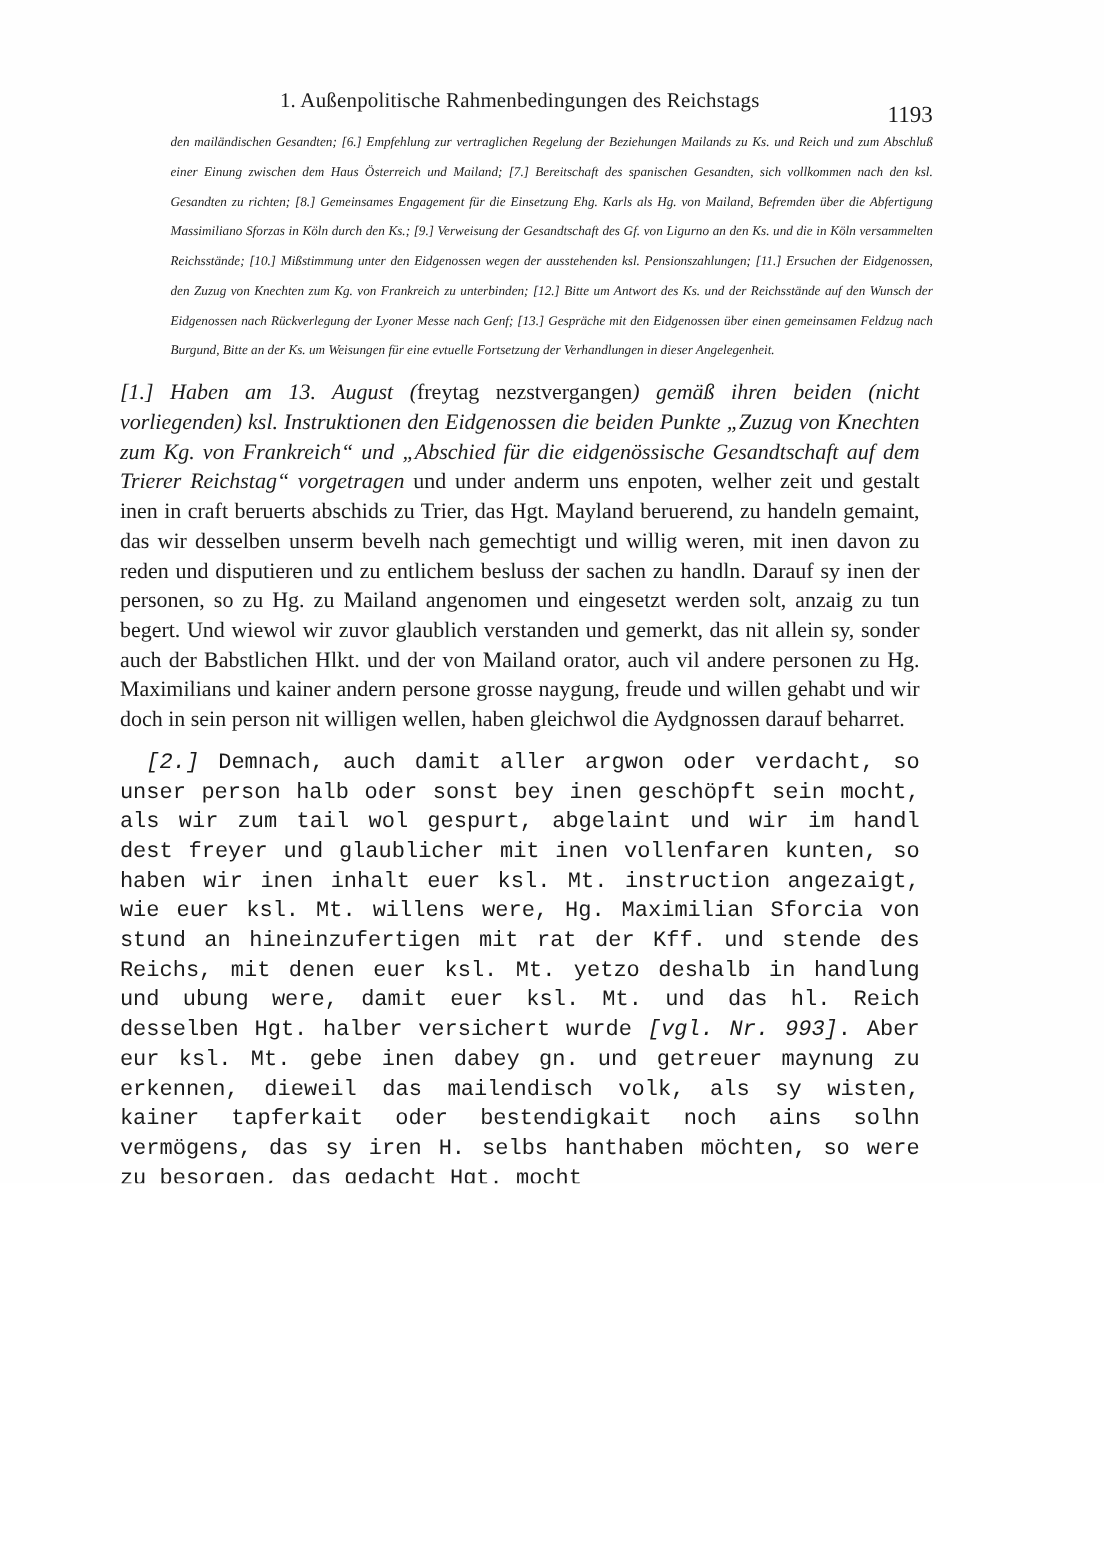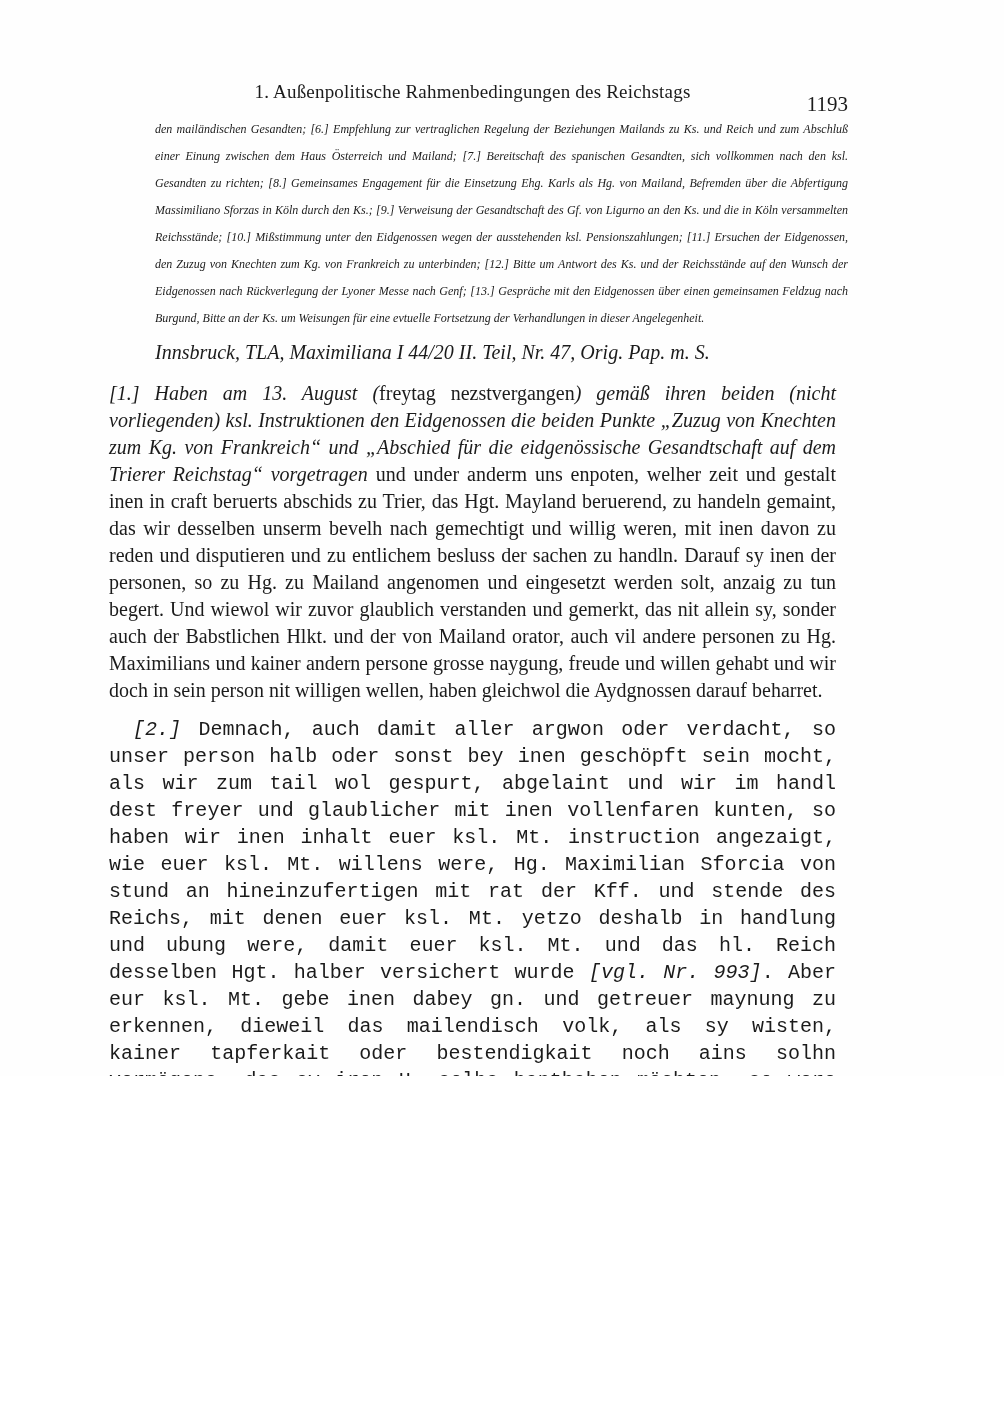--- a/index.html
+++ b/index.html
@@ -72,20 +72,19 @@
 <div class="page">
 
   <div class="header">
     <span class="running-title">1. Außenpolitische Rahmenbedingungen des Reichstags</span>
     <span class="page-number">1193</span>
   </div>
 
   <div class="summary">den mailändischen Gesandten; [6.] Empfehlung zur vertraglichen Regelung der Beziehungen Mailands zu Ks. und Reich und zum Abschluß einer Einung zwischen dem Haus Österreich und Mailand; [7.] Bereitschaft des spanischen Gesandten, sich vollkommen nach den ksl. Gesandten zu richten; [8.] Gemeinsames Engagement für die Einsetzung Ehg. Karls als Hg. von Mailand, Befremden über die Abfertigung Massimiliano Sforzas in Köln durch den Ks.; [9.] Verweisung der Gesandtschaft des Gf. von Ligurno an den Ks. und die in Köln versammelten Reichsstände; [10.] Mißstimmung unter den Eidgenossen wegen der ausstehenden ksl. Pensionszahlungen; [11.] Ersuchen der Eidgenossen, den Zuzug von Knechten zum Kg. von Frankreich zu unterbinden; [12.] Bitte um Antwort des Ks. und der Reichsstände auf den Wunsch der Eidgenossen nach Rückverlegung der Lyoner Messe nach Genf; [13.] Gespräche mit den Eidgenossen über einen gemeinsamen Feldzug nach Burgund, Bitte an der Ks. um Weisungen für eine evtuelle Fortsetzung der Verhandlungen in dieser Angelegenheit.</div>
 
 
-  <p class="meta-line last">Innsbruck, TLA, Maximiliana I 44/20 II. Teil, Nr. 47, Orig. Pap. m. S.</p>
 
   <div class="body-text">
     <p><span class="run-italic">[1.] Haben am 13. August (</span><span class="run-roman">freytag nezstvergangen</span><span class="run-italic">) gemäß ihren beiden (nicht vorliegenden) ksl. Instruktionen den Eidgenossen die beiden Punkte „Zuzug von Knechten zum Kg. von Frankreich“ und „Abschied für die eidgenössische Gesandtschaft auf dem Trierer Reichstag“ vorgetragen</span><span class="run-roman"> und under anderm uns enpoten, welher zeit und gestalt inen in craft beruerts abschids zu Trier, das Hgt. Mayland beruerend, zu handeln gemaint, das wir desselben unserm bevelh nach gemechtigt und willig weren, mit inen davon zu reden und disputieren und zu entlichem besluss der sachen zu handln. Darauf sy inen der personen, so zu Hg. zu Mailand angenomen und eingesetzt werden solt, anzaig zu tun begert. Und wiewol wir zuvor glaublich verstanden und gemerkt, das nit allein sy, sonder auch der Babstlichen Hlkt. und der von Mailand orator, auch vil andere personen zu Hg. Maximilians und kainer andern persone grosse naygung, freude und willen gehabt und wir doch in sein person nit willigen wellen, haben gleichwol die Aydgnossen darauf beharret.</span></p>
     <p class="indented"><span class="run-italic">[2.]</span><span class="run-roman"> Demnach, auch damit aller argwon oder verdacht, so unser person halb oder sonst bey inen geschöpft sein mocht, als wir zum tail wol gespurt, abgelaint und wir im handl dest freyer und glaublicher mit inen vollenfaren kunten, so haben wir inen inhalt euer ksl. Mt. instruction angezaigt, wie euer ksl. Mt. willens were, Hg. Maximilian Sforcia von stund an hineinzufertigen mit rat der Kff. und stende des Reichs, mit denen euer ksl. Mt. yetzo deshalb in handlung und ubung were, damit euer ksl. Mt. und das hl. Reich desselben Hgt. halber versichert wurde </span><span class="run-italic">[vgl. Nr. 993]</span><span class="run-roman">. Aber eur ksl. Mt. gebe inen dabey gn. und getreuer maynung zu erkennen, dieweil das mailendisch volk, als sy wisten, kainer tapferkait oder bestendigkait noch ains solhn vermögens, das sy iren H. selbs hanthaben möchten, so were zu besorgen, das gedacht Hgt. mocht</span></p>
   </div>
 
 </div>
 
 </body></html>

